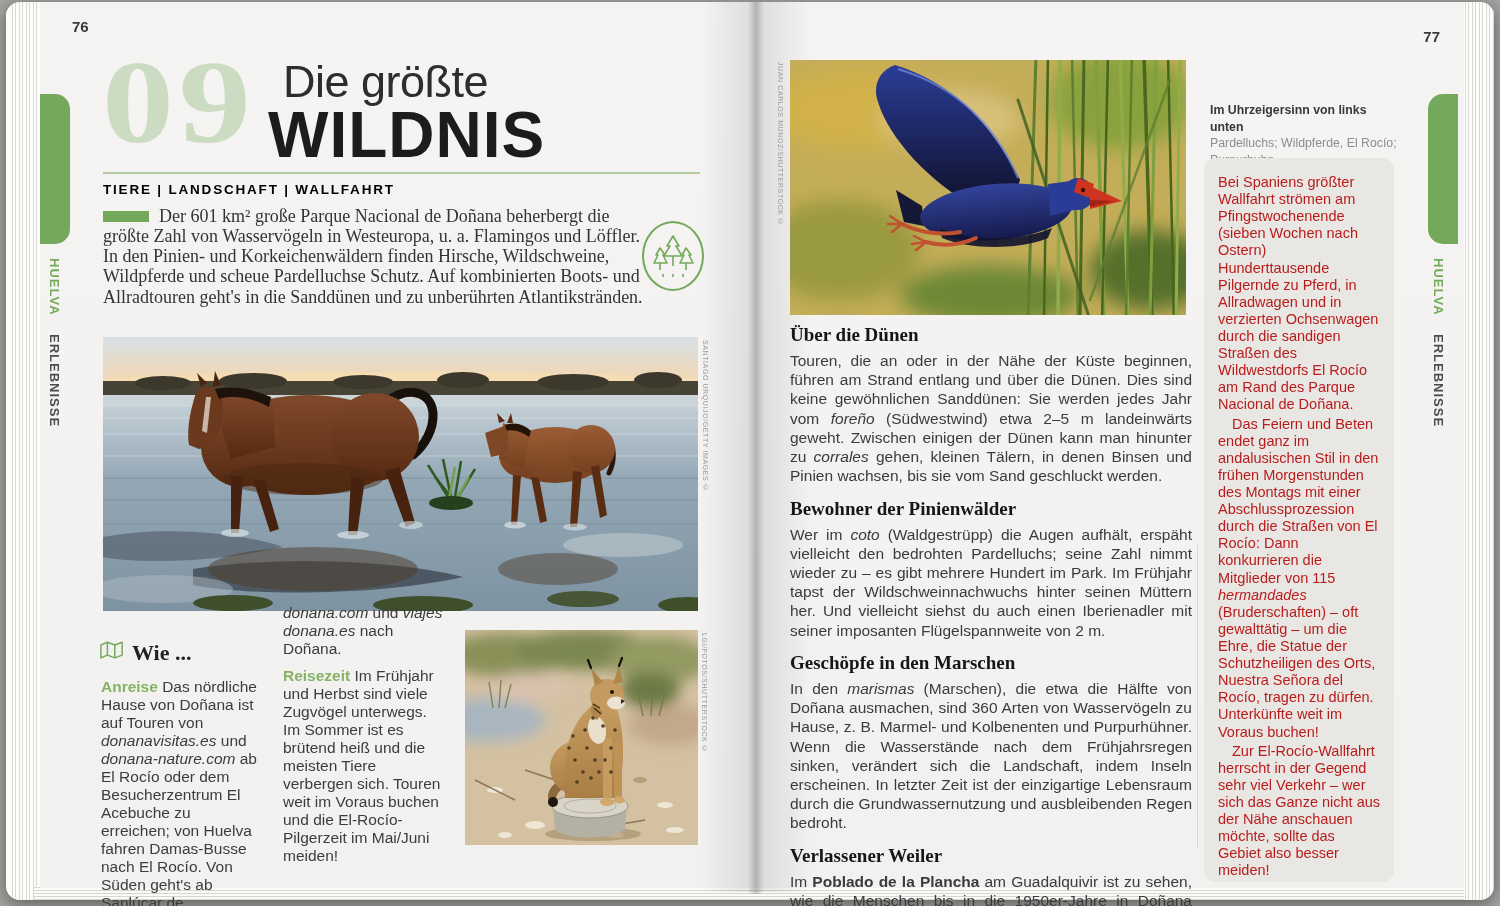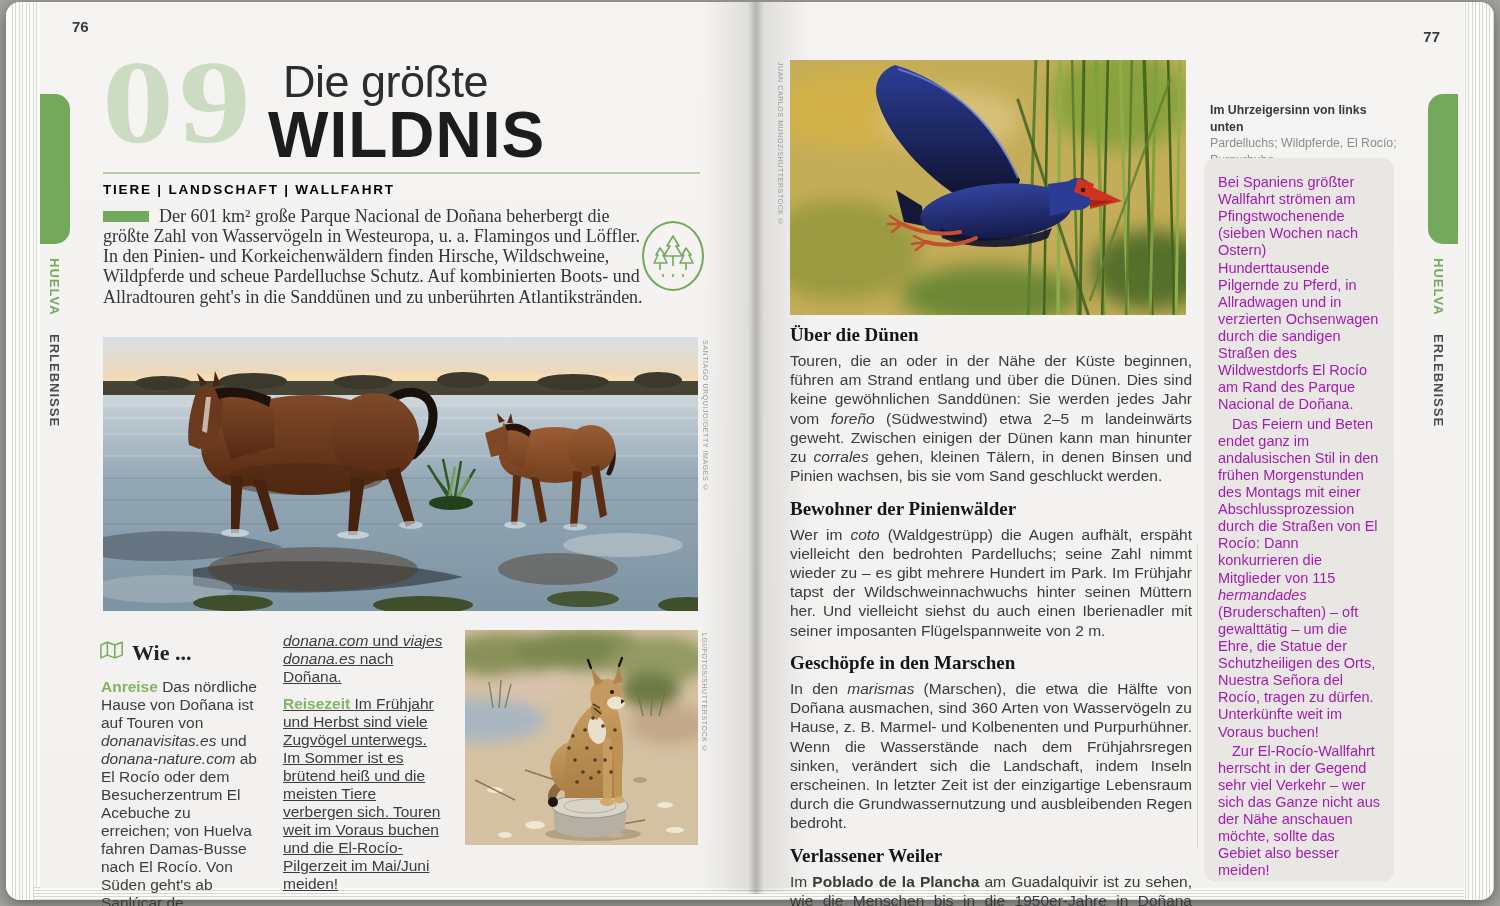--- a/index.html
+++ b/index.html
@@ -56,21 +56,21 @@
   .how-col{font-size:15.5px;line-height:1.16;color:var(--body-ink);}
   .how-col p + p{margin-top:9px;}
 
   .caption{font-size:12.3px;line-height:1.35;margin-top:8px;}
   .caption .cap-lead{font-weight:bold;color:#383838;display:block;}
   .caption .cap-rest{color:var(--muted);display:block;}
 
   .sidebar{background:var(--sidebar-bg);border-radius:12px;padding:16px 14px;}
   .sb-head{display:flex;gap:9px;align-items:flex-start;margin-bottom:10px;}
   .sb-title{font-size:19px;font-weight:800;line-height:1.15;color:#1d1d1d;}
-  .sidebar p{font-size:14.5px;line-height:1.18;color:#a21caf;}
+  .sidebar p{font-size:14.5px;line-height:1.18;color:#b91c1c;}
   .sidebar p.ind{text-indent:14px;margin-top:2px;}
 
   .main-col .sec{margin-bottom:12px;}
   .main-col h3{font-family:"Liberation Serif",serif;font-size:19px;font-weight:bold;color:#161616;margin-bottom:5px;}
   .main-col p{font-size:15.5px;line-height:1.24;color:#3b3b3b;text-align:justify;}
   .divider{width:1px;background:#d8d6d2;}
 
   .seg-b{font-weight:bold;}
   .seg-i{font-style:italic;}
   .seg-g{color:#84b364;font-weight:bold;}
@@ -230,21 +230,21 @@
         <svg width="24" height="19" viewBox="0 0 26 20" fill="none" stroke="#74a95c" stroke-width="1.6" stroke-linejoin="round">
           <path d="M1,4 L8,1 L16,4 L24,1 L24,15 L16,18 L8,15 L1,18 Z"></path>
           <path d="M8,1 V15 M16,4 V18"></path>
         </svg>
       </span>
       <span>Wie ...</span>
     </div>
     <div class="how-col" style="left:101px;top:678px;width:160px;">
       <p><span class="seg-g">Anreise </span><span>Das nördliche Hause von Doñana ist auf Touren von </span><span class="seg-i">donanavisitas.es</span><span> und </span><span class="seg-i">donana-nature.com</span><span> ab El Rocío oder dem Besucherzentrum El Acebuche zu erreichen; von Huelva fahren Damas-Busse nach El Rocío. Von Süden geht's ab Sanlúcar de Barrameda mit </span></p>
     </div>
-    <div class="how-col" style="left:283px;top:632px;width:164px;text-decoration:underline;">
+    <div class="how-col" style="left:283px;top:604px;width:164px;">
       <p><span class="seg-i">donana.com</span><span> und </span><span class="seg-i">viajes donana.es</span><span> nach Doñana.</span></p>
       <p><span class="seg-g">Reisezeit </span><span>Im Frühjahr und Herbst sind viele Zugvögel unterwegs. Im Sommer ist es brütend heiß und die meisten Tiere verbergen sich. Touren weit im Voraus buchen und die El-Rocío-Pilgerzeit im Mai/Juni meiden!</span></p>
     </div>
 
     <div class="photo" style="left:465px;top:630px;width:233px;height:215px;">
       <svg width="233" height="215" viewBox="0 0 233 215">
         <defs>
           <filter id="bl1" x="-50%" y="-50%" width="200%" height="200%">
               <feGaussianBlur stdDeviation="7"></feGaussianBlur>
             </filter>

